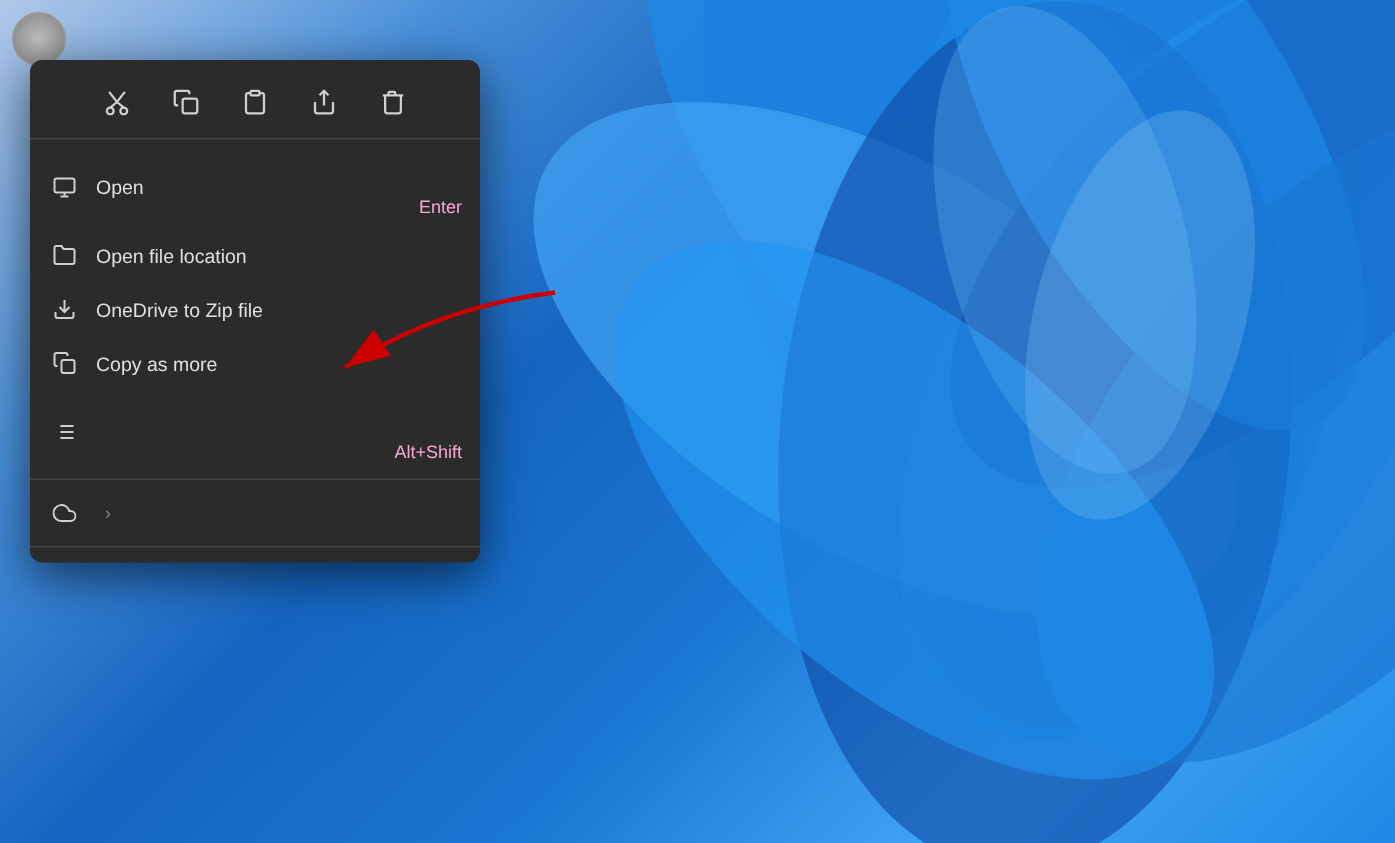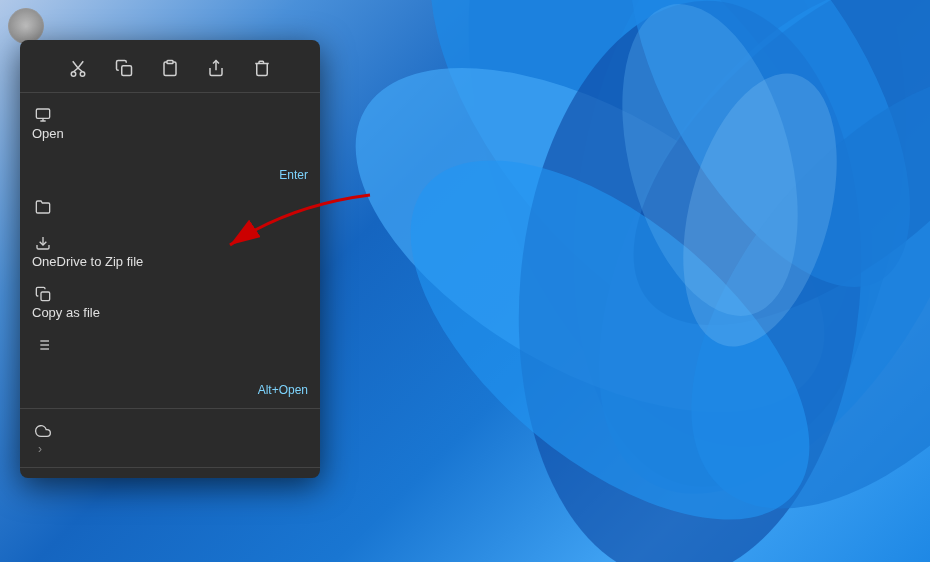--- a/index.html
+++ b/index.html
@@ -73,25 +73,25 @@
       justify-content: center;
       border-radius: 4px;
       cursor: pointer;
       color: #e0e0e0;
       font-size: 16px;
     }
 
     
     .menu-item {
       display: flex;
+      align-items: center;
       padding: 7px 12px;
       cursor: pointer;
       position: relative;
       min-height: 36px;
-      flex-direction: column;
     }
 
     .menu-item-icon {
       width: 22px;
       height: 22px;
       display: flex;
       align-items: center;
       justify-content: center;
       margin-right: 10px;
       flex-shrink: 0;
@@ -99,21 +99,21 @@
       font-size: 14px;
     }
 
     .menu-item-label {
       color: #e0e0e0;
       font-size: 13px;
       flex: 1;
     }
 
     .menu-item-shortcut {
-      color: #7dd3fc;
+      color: #f9a8d4;
       font-size: 12px;
       margin-left: auto;
       margin-top: 27px;
     }
 
     .menu-item-arrow {
       color: #888;
       font-size: 12px;
       margin-left: 6px;
     }
@@ -220,55 +220,56 @@
     <span class="menu-item-label">Open</span>
     <span class="menu-item-shortcut">Enter</span>
   </div>
 
   <div class="menu-item">
     <div class="menu-item-icon">
       <svg width="16" height="16" viewBox="0 0 24 24" fill="none" stroke="#d0d0d0" stroke-width="2">
         <path d="M22 19a2 2 0 01-2 2H4a2 2 0 01-2-2V5a2 2 0 012-2h5l2 3h9a2 2 0 012 2z"></path>
       </svg>
     </div>
+    <span class="menu-item-label">Open file location</span>
   </div>
 
   <div class="menu-item">
     <div class="menu-item-icon">
       <svg width="16" height="16" viewBox="0 0 24 24" fill="none" stroke="#d0d0d0" stroke-width="2">
         <path d="M21 15v4a2 2 0 01-2 2H5a2 2 0 01-2-2v-4"></path>
         <polyline points="7 10 12 15 17 10"></polyline>
           <line x1="12" y1="15" x2="12" y2="3"></line>
       </svg>
     </div>
     <span class="menu-item-label">OneDrive to Zip file</span>
   </div>
 
   <div class="menu-item">
     <div class="menu-item-icon">
       <svg width="16" height="16" viewBox="0 0 24 24" fill="none" stroke="#d0d0d0" stroke-width="2">
         <rect x="9" y="9" width="13" height="13" rx="2"></rect>
         <path d="M5 15H4a2 2 0 01-2-2V4a2 2 0 012-2h9a2 2 0 012 2v1"></path>
       </svg>
     </div>
-    <span class="menu-item-label">Copy as file</span>
+    <span class="menu-item-label">Copy as more</span>
   </div>
 
   <div class="menu-item">
     <div class="menu-item-icon">
       <svg width="16" height="16" viewBox="0 0 24 24" fill="none" stroke="#d0d0d0" stroke-width="2">
         <line x1="8" y1="6" x2="21" y2="6"></line>
           <line x1="8" y1="12" x2="21" y2="12"></line>
         <line x1="8" y1="18" x2="21" y2="18"></line>
         <line x1="3" y1="6" x2="3.01" y2="6"></line>
           <line x1="3" y1="12" x2="3.01" y2="12"></line>
         <line x1="3" y1="18" x2="3.01" y2="18"></line>
       </svg>
     </div>
-    <span class="menu-item-shortcut">Alt+Open</span>
+    <span class="menu-item-shortcut">Alt+Shift</span>
   </div>
 
   <div class="menu-separator"></div>
 
   <div class="menu-item">
     <div class="menu-item-icon">
       <svg width="16" height="16" viewBox="0 0 24 24" fill="none" stroke="#d0d0d0" stroke-width="2">
         <path d="M18 10h-1.26A8 8 0 109 20h9a5 5 0 000-10z"></path>
       </svg>
     </div>

